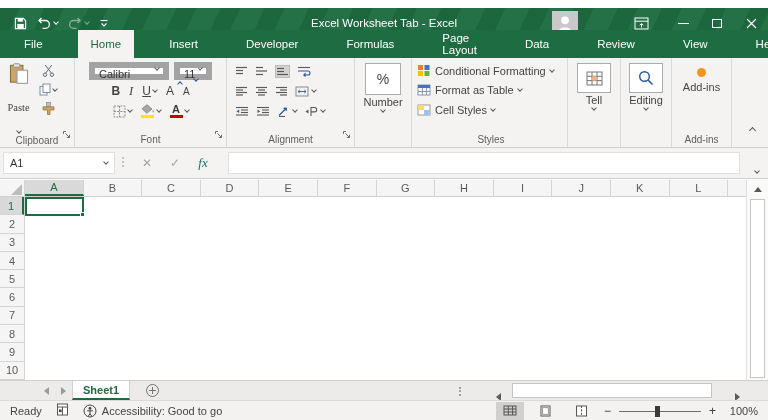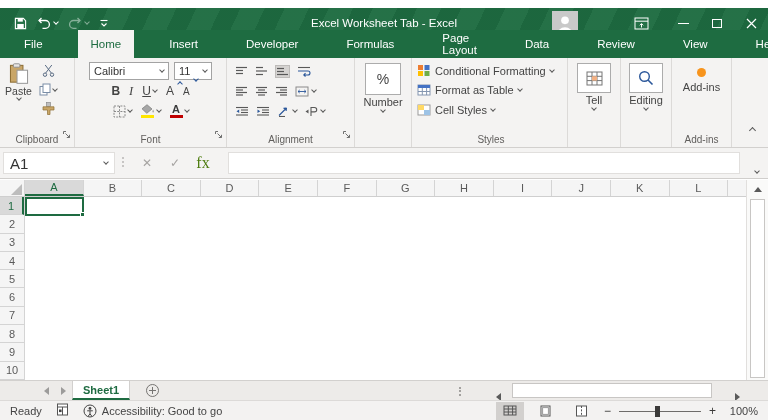--- a/index.html
+++ b/index.html
@@ -54,28 +54,28 @@
   }
   .chev.up { transform:rotate(225deg); margin-top:3px; }
   .chev.w { border-color:#fff; }
   .chev.sm { width:4px; height:4px; }
   .chev.blue { border-color:#2B579A; }
   .mini { display:flex; align-items:center; justify-content:center; gap:2px; height:19px; padding:0 2px; cursor:default; }
   .hl { background:#D5D3D1; border:1px solid #BDBBB9; }
   
   .g-clip { width:75px; }
   .clip-body { display:flex; gap:2px; }
-  .paste-btn { width:33px; display:flex; flex-direction:column; align-items:center; font-size:10.5px; gap:1px; padding-top:2px; }
+  .paste-btn { width:33px; display:flex; flex-direction:column; align-items:center; font-size:10.5px; gap:18px; padding-top:2px;font-family:Liberation Serif, serif; }
   .clip-col { display:flex; flex-direction:column; }
   
   .g-font { width:152px; }
   .row { display:flex; align-items:center; justify-content:center; gap:5px; height:20px; }
   .combo {
-    background:#fff; border:1px solid #a3a3a3; height:18px; font-size:11px; color:#333;
-    display:flex; align-items:center; padding:0 4px; gap:4px;
+    background:#fff; border:6px solid #a3a3a3; height:18px; font-size:11px; color:#333;
+    display:flex; align-items:flex-start; padding:0 4px; gap:4px;
   }
   .combo .chev { margin-left:auto; }
   .fname { width:80px; }
   .fsize { width:38px; }
   .b-letter { font-weight:bold; font-size:12px; }
   .i-letter { font-style:italic; font-family:"Liberation Serif",serif; font-size:12.5px; }
   .u-letter { text-decoration:underline; font-size:12px; }
   .grow-a { font-size:12px; position:relative; }
   .shrink-a { font-size:10px; position:relative; }
   .supchev { position:absolute; top:-3px; right:-6px; }
@@ -105,29 +105,29 @@
   .adddot { width:9px; height:9px; border-radius:50%; background:#F7941D; margin:7px auto 4px auto; }
   .addlbl { font-size:11px; text-align:center; }
   .collapse-ribbon { position:absolute; right:13px; bottom:10px; }
   
   .formulabar {
     position:absolute; top:148px; left:0; right:0; height:31px;
     background:#F4F3F2; border-bottom:1px solid #D0CECC; display:flex; align-items:center;
   }
   .namebox {
     position:absolute; left:3px; top:4px; width:112px; height:22px; background:#fff;
-    border:1px solid #E1DFDD; display:flex; align-items:center; padding:0 6px; font-size:15px; color:#333;
+    border:1px solid #E1DFDD; display:flex; align-items:center; padding:0 6px; font-size:11px; color:#333;
   }
   .namebox .chev { margin-left:auto; }
   .fsep { position:absolute; left:121px; top:7px; color:#B8B6B4; font-size:10px; letter-spacing:0; line-height:5px; width:4px; }
   .fsep i { display:block; width:2px; height:2px; background:#B8B6B4; border-radius:50%; margin:2px auto; }
   .fbtn { position:absolute; top:4px; width:26px; height:22px; display:flex; align-items:center; justify-content:center; font-size:12px; }
   .fx-cancel { left:134px; color:#A6A4A2; }
   .fx-enter { left:162px; color:#A6A4A2; }
-  .fx-fn { left:190px; color:#4d7c0f; font-family:"Liberation Serif",serif; font-size:16px; }
+  .fx-fn { left:190px; color:#0f766e; font-family:"Liberation Serif",serif; font-style:italic; font-size:13px; }
   .finput { position:absolute; left:228px; right:28px; top:4px; height:22px; background:#fff; border:1px solid #E1DFDD; font-size:11px; padding:0 4px; display:flex; align-items:center; }
   .fexpand { position:absolute; right:9px; top:11px; }
   
   .gridwrap { position:absolute; top:180px; left:0; height:200px; right:0; background:#fff; }
   .colheads { display:flex; height:17px; border-bottom:1px solid #CFCFCF; background:#F5F5F5; }
   .corner { width:25px; border-right:1px solid #D4D4D4; position:relative; background:#F5F5F5; }
   .corner::after { content:""; position:absolute; right:2px; bottom:1px; width:0; height:0; border-left:11px solid transparent; border-bottom:11px solid #BDBDBD; }
   .colh {
     flex:0 0 58.6px; font-size:11px; color:#5A5A5A; display:flex; align-items:center; justify-content:center;
     border-right:1px solid #D4D4D4; background:#F5F5F5; cursor:default;

